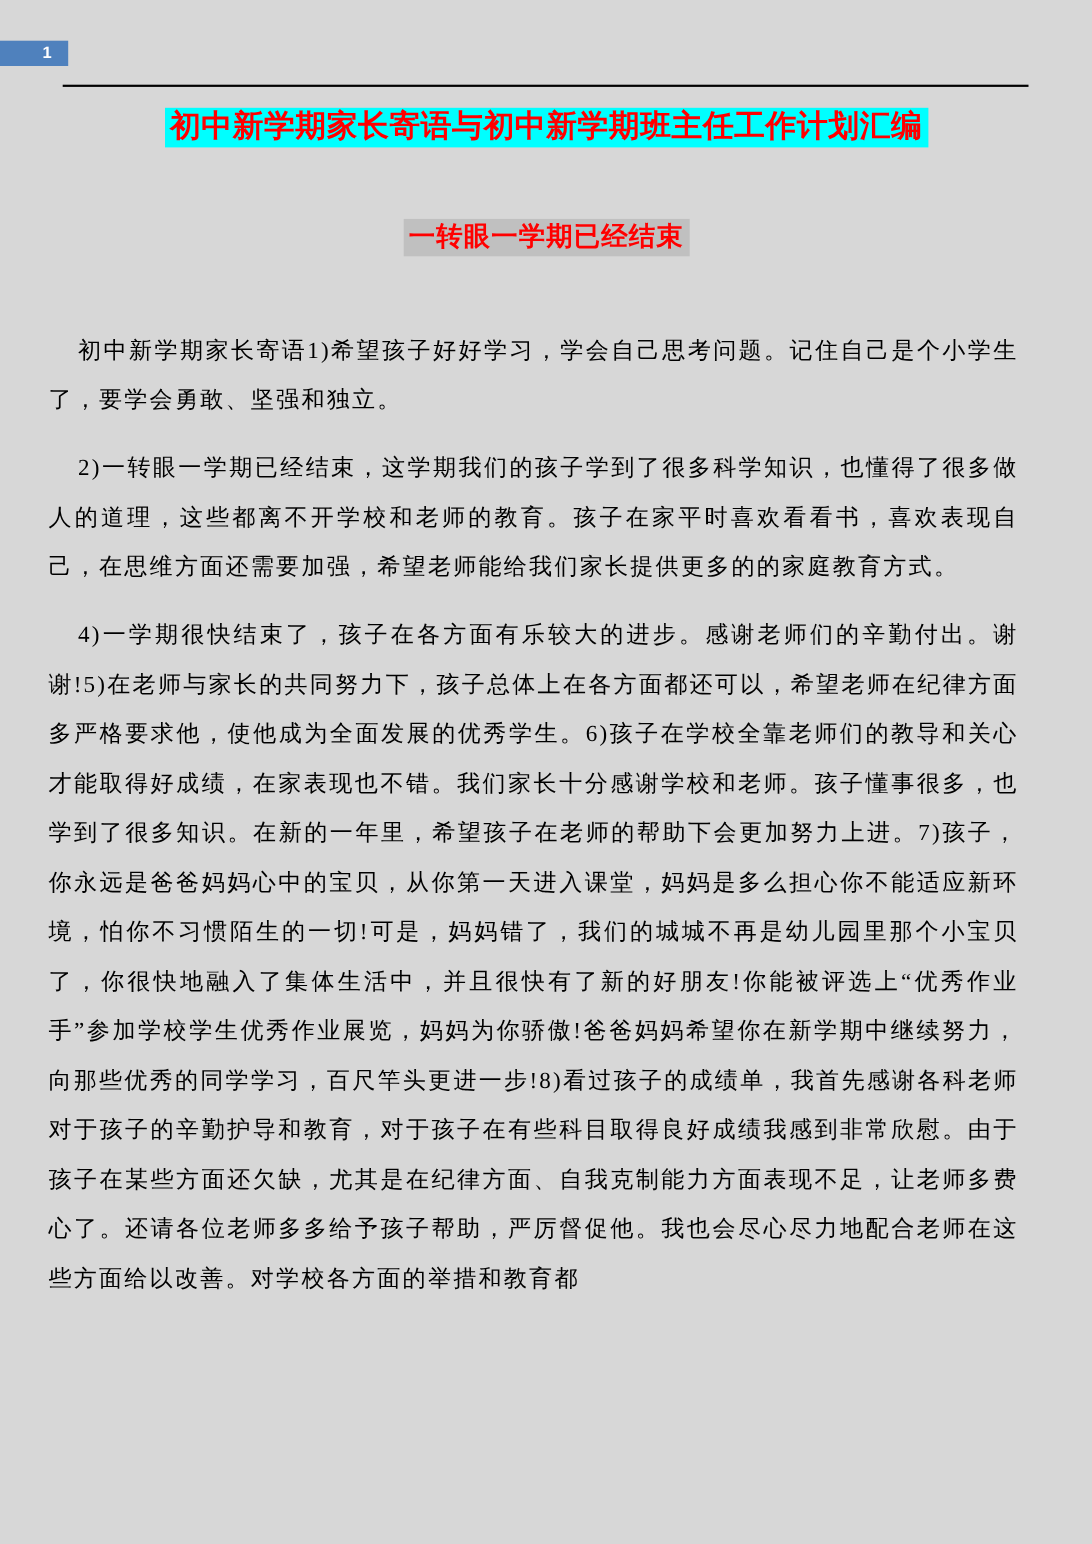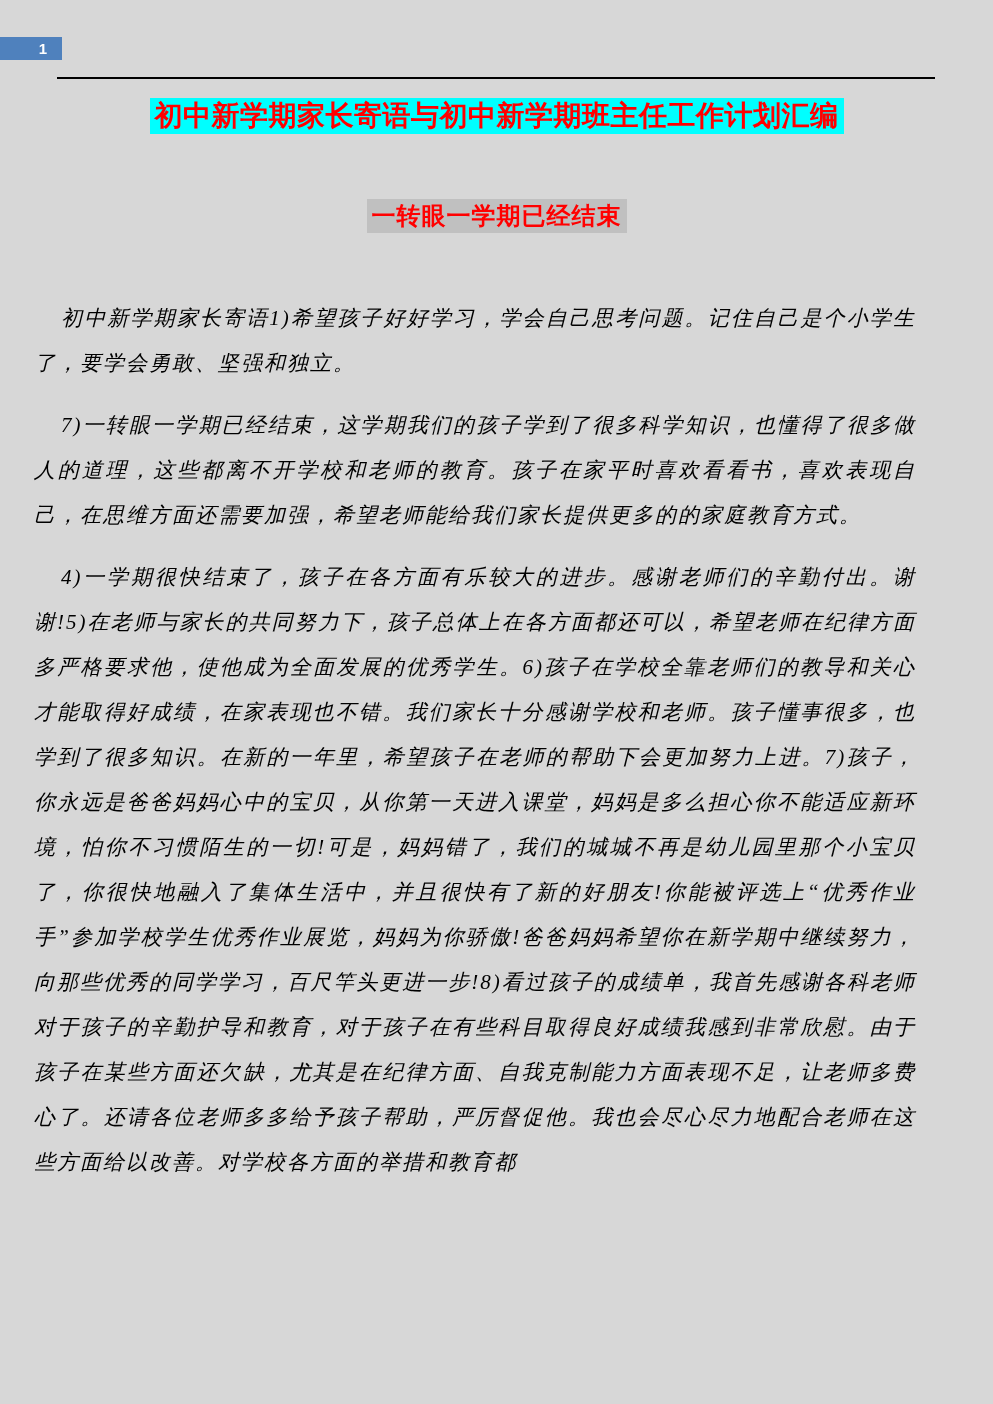--- a/index.html
+++ b/index.html
@@ -72,23 +72,22 @@
     font-weight: bold;
     font-size: 24px;
     line-height: 34px;
     padding: 0 5px;
     letter-spacing: 1px;
     white-space: nowrap;
   }
   .content {
     position: absolute;
     top: 296px;
-    left: 34px;
+    left: 44px;
     width: 882px;
-    font-style: italic;
   }
   .body-para {
     margin: 0 0 17px 0;
     font-family: "Liberation Serif", serif;
     font-size: 21px;
     line-height: 45px;
     letter-spacing: 2px;
     color: #000000;
     text-align: justify;
     text-indent: 27px;
@@ -106,17 +105,17 @@
   <div class="doc-title-wrap">
     <span class="doc-title">初中新学期家长寄语与初中新学期班主任工作计划汇编</span>
   </div>
 
   <div class="section-heading-wrap">
     <span class="section-heading">一转眼一学期已经结束</span>
   </div>
 
   <div class="content">
     <p class="body-para">初中新学期家长寄语1)希望孩子好好学习，学会自己思考问题。记住自己是个小学生了，要学会勇敢、坚强和独立。</p>
-    <p class="body-para">7)一转眼一学期已经结束，这学期我们的孩子学到了很多科学知识，也懂得了很多做人的道理，这些都离不开学校和老师的教育。孩子在家平时喜欢看看书，喜欢表现自己，在思维方面还需要加强，希望老师能给我们家长提供更多的的家庭教育方式。</p>
+    <p class="body-para">2)一转眼一学期已经结束，这学期我们的孩子学到了很多科学知识，也懂得了很多做人的道理，这些都离不开学校和老师的教育。孩子在家平时喜欢看看书，喜欢表现自己，在思维方面还需要加强，希望老师能给我们家长提供更多的的家庭教育方式。</p>
     <p class="body-para">4)一学期很快结束了，孩子在各方面有乐较大的进步。感谢老师们的辛勤付出。谢谢!5)在老师与家长的共同努力下，孩子总体上在各方面都还可以，希望老师在纪律方面多严格要求他，使他成为全面发展的优秀学生。6)孩子在学校全靠老师们的教导和关心才能取得好成绩，在家表现也不错。我们家长十分感谢学校和老师。孩子懂事很多，也学到了很多知识。在新的一年里，希望孩子在老师的帮助下会更加努力上进。7)孩子，你永远是爸爸妈妈心中的宝贝，从你第一天进入课堂，妈妈是多么担心你不能适应新环境，怕你不习惯陌生的一切!可是，妈妈错了，我们的城城不再是幼儿园里那个小宝贝了，你很快地融入了集体生活中，并且很快有了新的好朋友!你能被评选上“优秀作业手”参加学校学生优秀作业展览，妈妈为你骄傲!爸爸妈妈希望你在新学期中继续努力，向那些优秀的同学学习，百尺竿头更进一步!8)看过孩子的成绩单，我首先感谢各科老师对于孩子的辛勤护导和教育，对于孩子在有些科目取得良好成绩我感到非常欣慰。由于孩子在某些方面还欠缺，尤其是在纪律方面、自我克制能力方面表现不足，让老师多费心了。还请各位老师多多给予孩子帮助，严厉督促他。我也会尽心尽力地配合老师在这些方面给以改善。对学校各方面的举措和教育都</p>
   </div>
 
 </div>
 
 </body></html>

